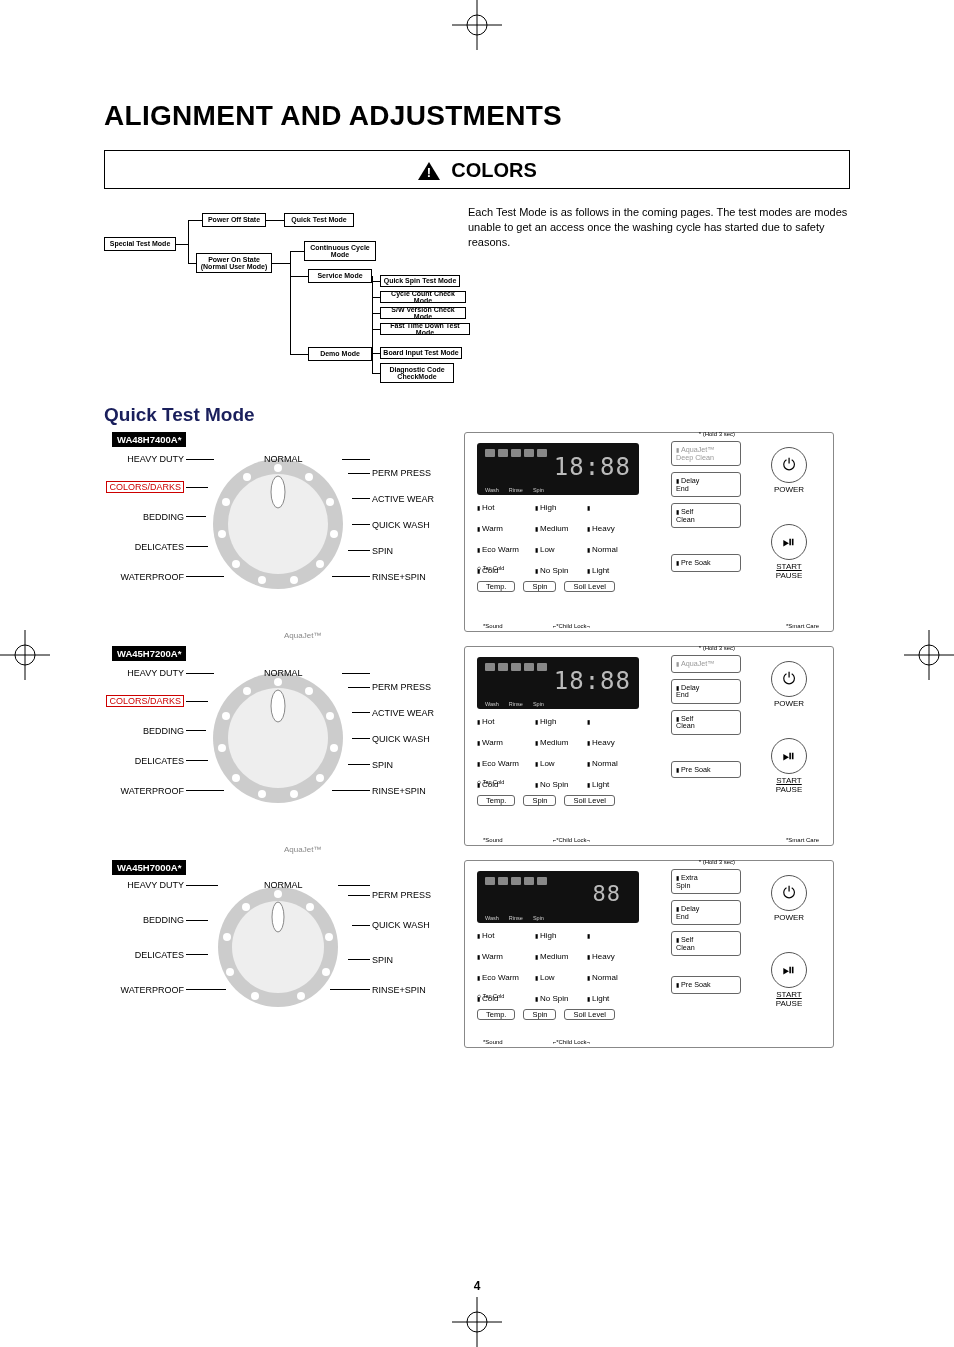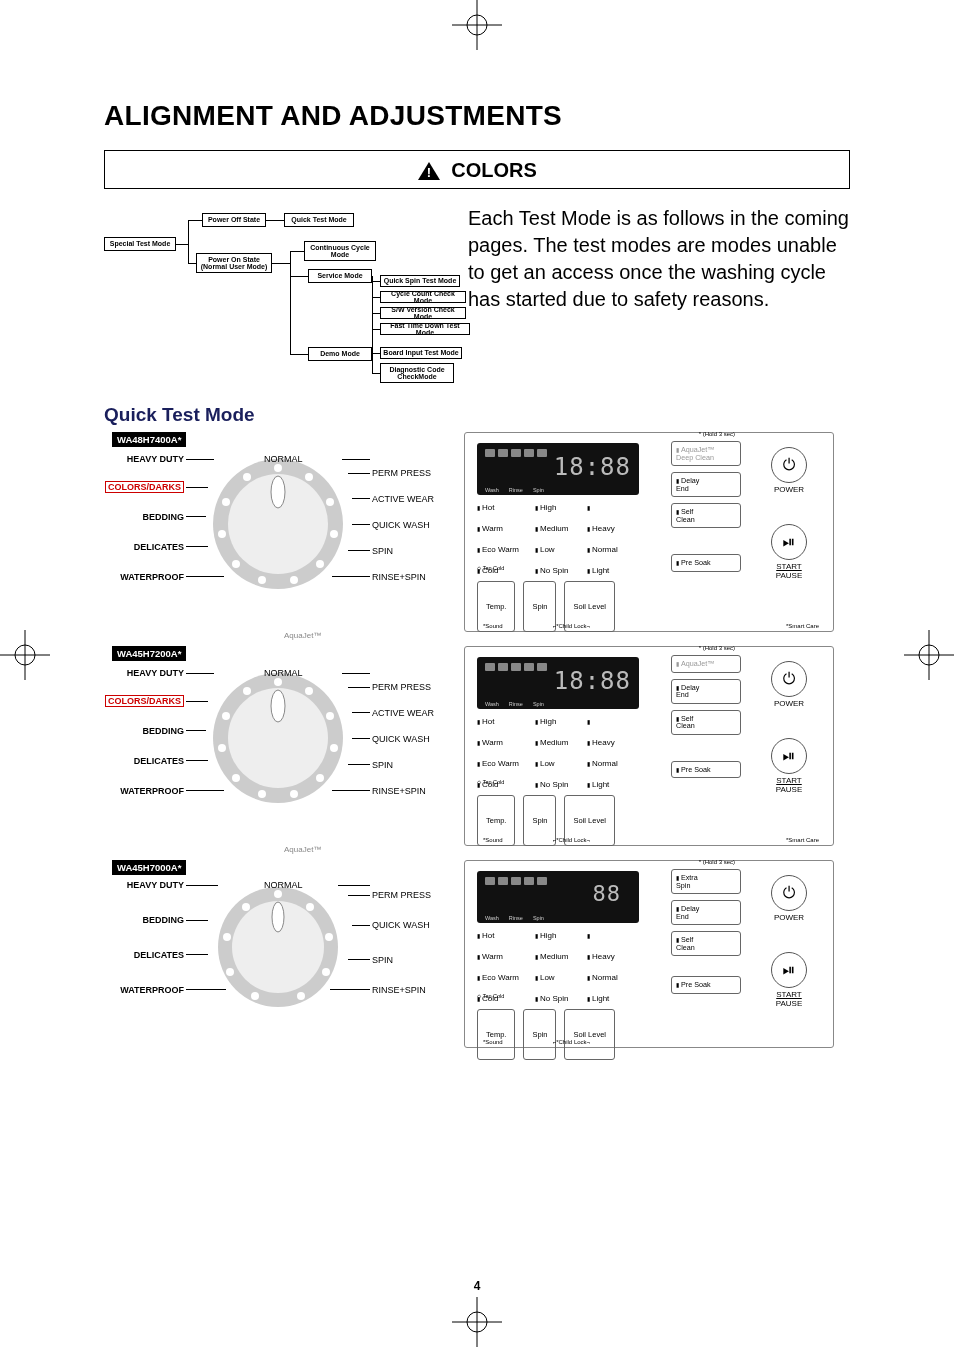--- a/index.html
+++ b/index.html
@@ -69,21 +69,21 @@
     text-align: center;
     display: flex;
     align-items: center;
     justify-content: center;
     line-height: 1.05;
     padding: 1px 2px;
   }
   .flowchart .line { position: absolute; background: #000; }
   .tmode-col { flex: 1; }
   .tmode-col h3 { font-size: 15px; font-weight: bold; color: #1a1f5c; margin-bottom: 6px; }
-  .tmode-col p { font-size: 20px; line-height: 1.35; }
+  .tmode-col p { font-size: 11px; line-height: 1.35; }
 
   .qtm { margin-top: 14px; }
   .model-block { display: flex; gap: 12px; margin-bottom: 6px; }
   .dial-col { width: 348px; position: relative; }
   .model-tag {
     position: absolute;
     left: 8px; top: 0;
     background: #000; color: #fff;
     font-size: 9.5px; font-weight: bold;
     padding: 2px 5px;
@@ -106,21 +106,21 @@
     position: absolute;
     left: 50%; transform: translateX(-50%);
     top: 22px;
   }
   .dial svg { display: block; }
   .label {
     position: absolute;
     font-size: 9px;
     white-space: nowrap;
   }
-  .label.left { text-align: center; font-weight: bold; }
+  .label.left { text-align: center; }
   .label .red { color: #c00; border: 0.8px solid #c00; padding: 0 2px; }
   .aquajet-sm { position:absolute; bottom:0; left:50%; font-size:8px; color:#888; transform:translateX(6px); }
   .label-line { position:absolute; background:#000; height:0.7px; }
 
   
   .display {
     position: absolute;
     left: 12px; top: 10px;
     width: 162px; height: 52px;
     background: #111;
@@ -148,21 +148,21 @@
     grid-template-columns: 58px 52px 48px;
     row-gap: 12px;
   }
   .opt-grid span::before { content:"▮ "; font-size:6px; }
   .tap-cold { position:absolute; left:12px; top:132px; font-size:5.5px; }
   .bot-btns {
     position: absolute;
     left: 12px; top: 148px;
     display: flex; gap: 8px;
   }
-  .bot-btns .b { border:1px solid #666; border-radius:3px; font-size:7.5px; padding:20px 8px; }
+  .bot-btns .b { border:1px solid #666; border-radius:3px; font-size:7.5px; padding:0 8px; }
   .sound-row { position:absolute; left:18px; bottom:2px; font-size:6px; display:flex; gap:50px; }
   .sound-row .cl::before { content:"⌐"; }
   .sound-row .cl::after { content:"¬"; }
   .side-btns {
     position: absolute;
     right: 92px; top: 8px;
     width: 70px;
     display: flex; flex-direction: column; gap: 6px;
   }
   .side-btns .sb { border:1px solid #666; border-radius:3px; font-size:7.2px; padding:4px 4px; line-height:1.05; }

